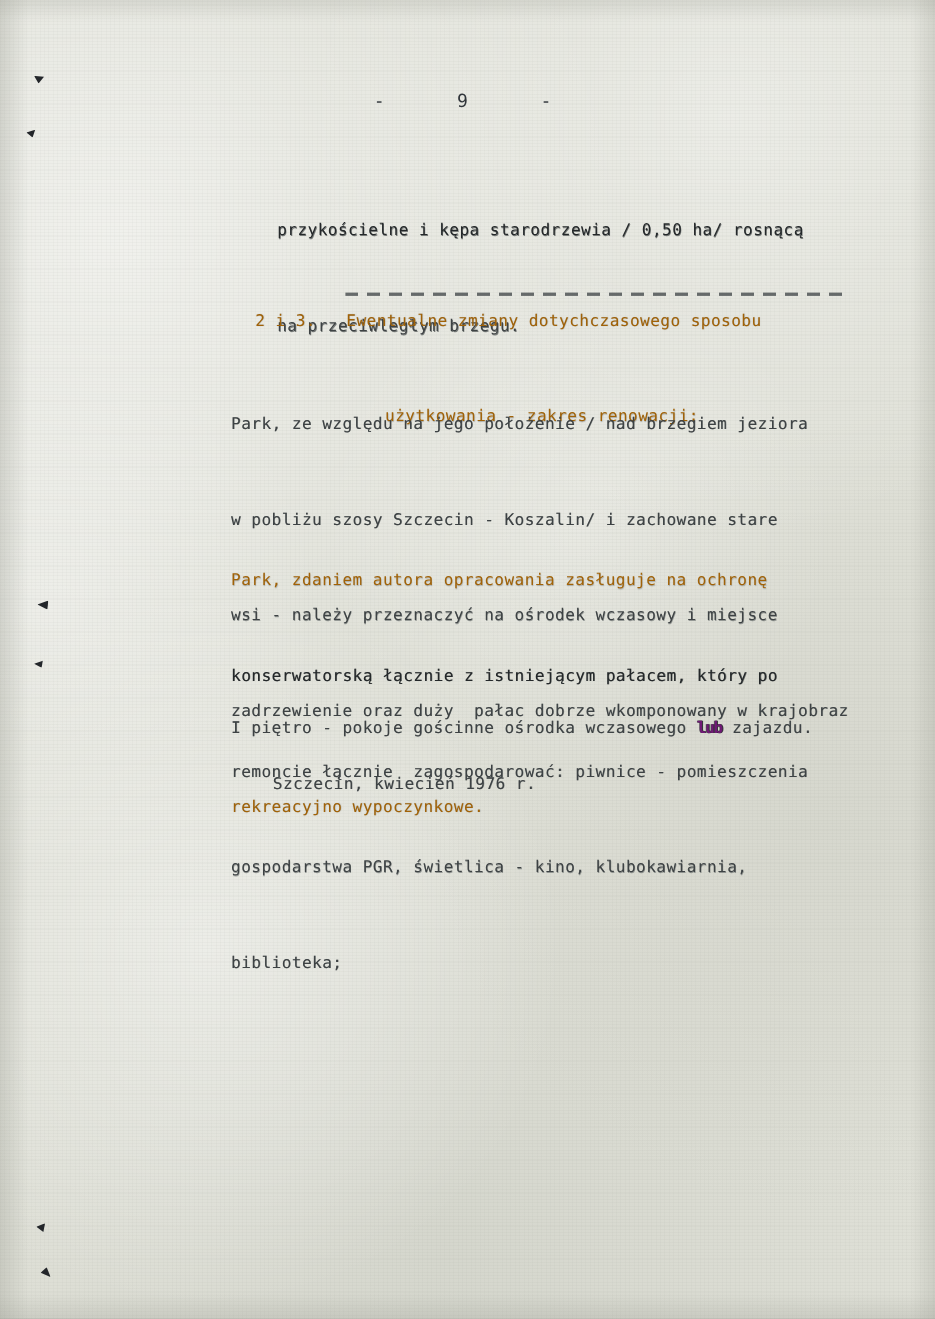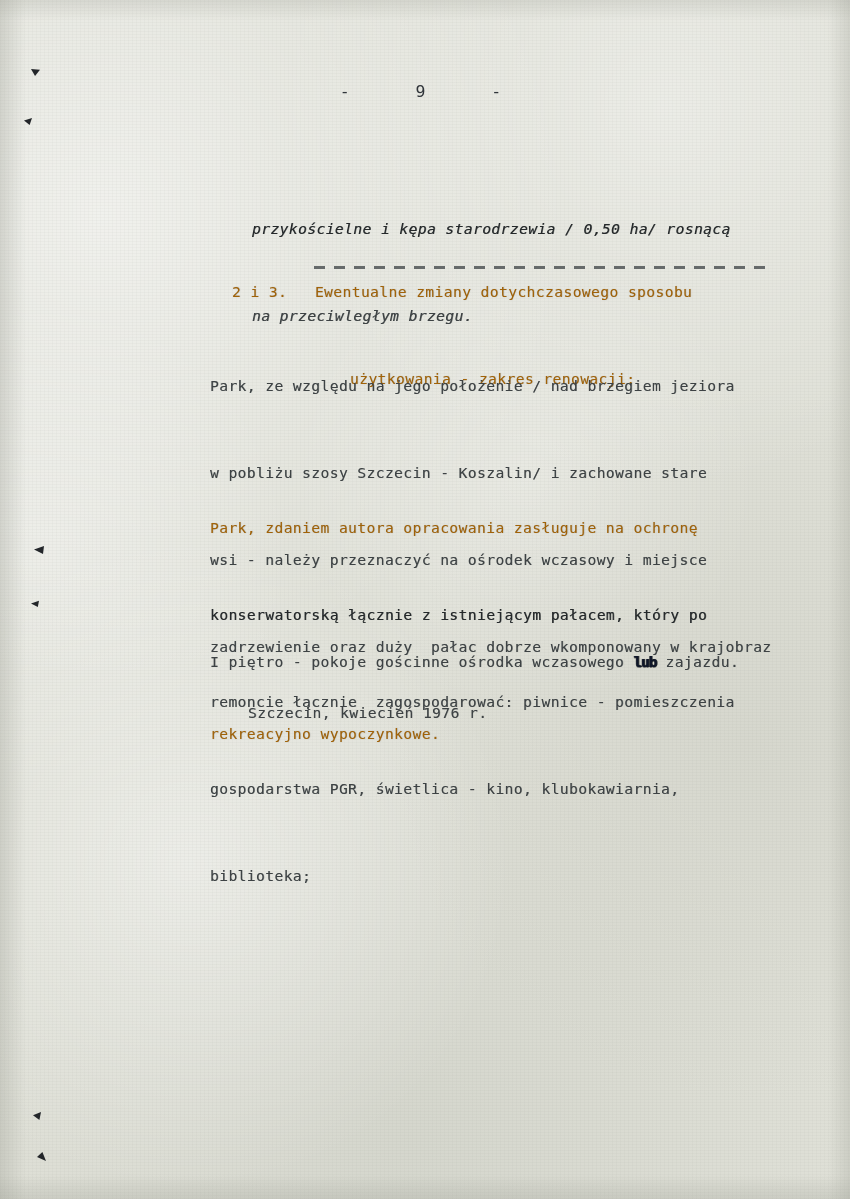--- a/index.html
+++ b/index.html
@@ -72,21 +72,21 @@
     width: 850px;
     text-align: center;
     font-size: 16.5px;
     letter-spacing: 9px;
     color: #30353a;
     white-space: pre;
   }
 
   .block { position: absolute; }
 
-  #para-intro  { left: 252px; top: 156px; font-style: italic; }
+  #para-intro  { left: 252px; top: 137px; }
   #heading-23  { left: 232px; top: 219px; }
   #heading-23 .l2 { padding-left: 118px; }
   .dashrule {
     position: absolute;
     left: 314px;
     top: 266px;
     width: 452px;
     height: 12px;
   }
   .dashrule span {
@@ -99,21 +99,21 @@
       rgba(0,0,0,0) 11px, rgba(0,0,0,0) 20px);
     opacity: 0.82;
   }
 
   #para-park-1 { left: 210px; top: 313px; }
   #para-park-2 { left: 210px; top: 455px; }
   #para-floor  { left: 210px; top: 589px; }
   #signature   { left: 236px; top: 640px; margin-left: 12px; }
 
   .overstrike {
-    color: #0f172a;
+    color: #701a75;
     font-weight: bold;
     letter-spacing: -1.2px;
     text-shadow:
       0.9px 0 0 rgba(25,29,31,0.85),
       -0.6px 0 0 rgba(25,29,31,0.6),
       0 0.6px 0 rgba(25,29,31,0.5);
   }
 
   
   .speck {

